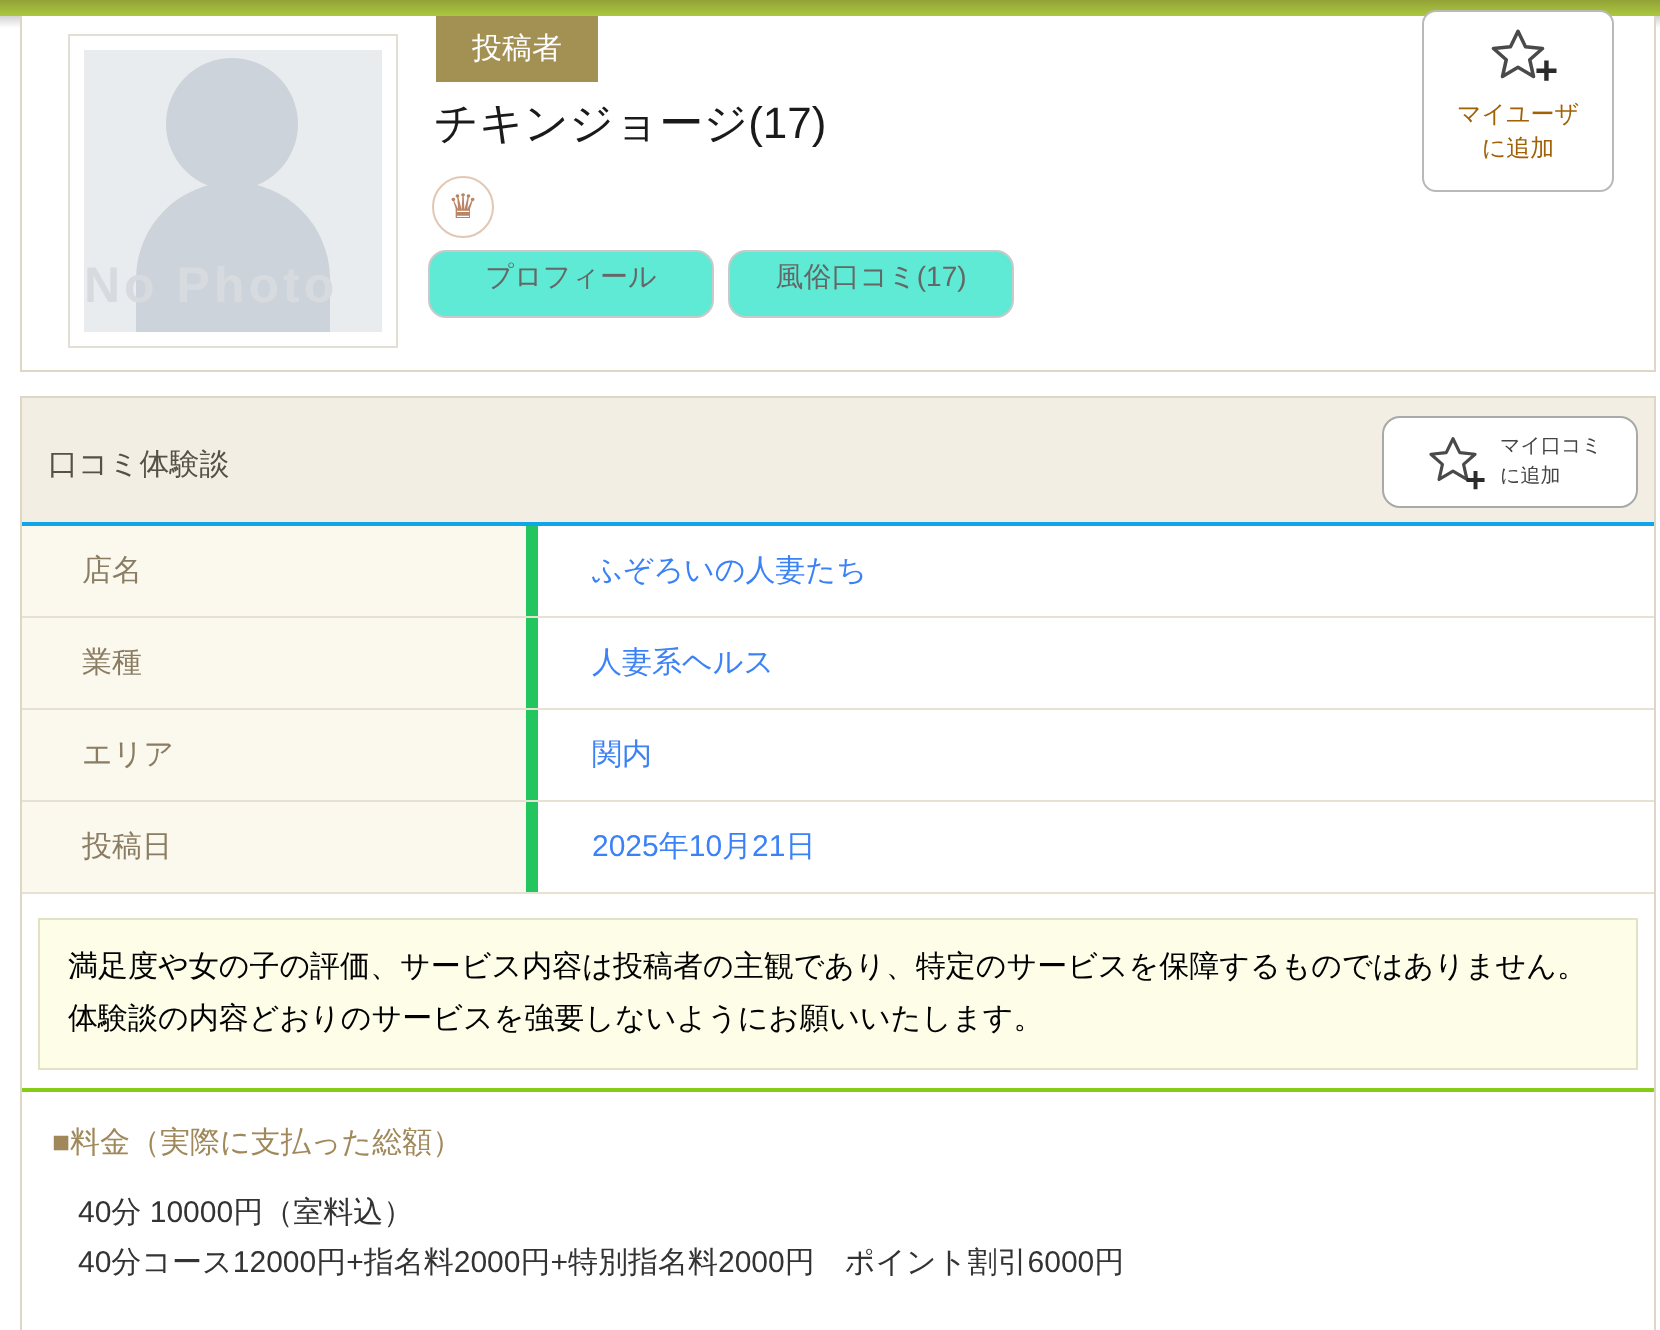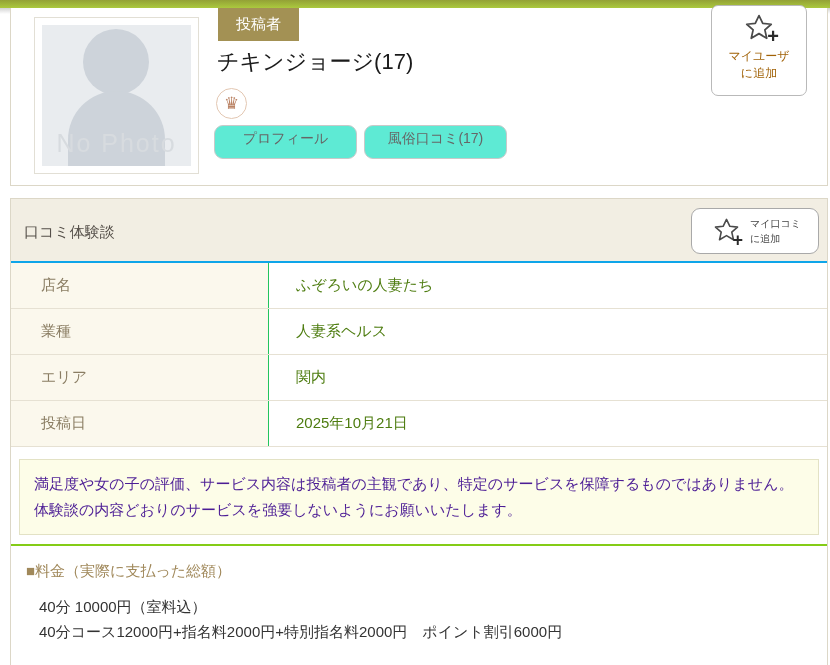--- a/index.html
+++ b/index.html
@@ -16,22 +16,22 @@
   
   .profile-card { position:absolute; top:8px; left:10px; width:818px; height:178px;
     background:#fff; border:1px solid #dcd7c7; border-top:none; }
   .photo-frame { position:absolute; top:9px; left:23px; width:165px; height:157px;
     background:#fff; border:1px solid #e2dfd5; padding:7px; }
   .photo-gray { position:relative; width:100%; height:100%; background:#e9ecef; overflow:hidden; }
   .sil-head { position:absolute; left:41px; top:4px; width:66px; height:66px;
     border-radius:50%; background:#cdd3da; }
   .sil-body { position:absolute; left:26px; top:66px; width:97px; height:90px;
     border-radius:49px 49px 0 0; background:#cdd3da; }
-  .no-photo { position:absolute; left:0; right:0; bottom:8px; text-align:center;
-    font-weight:normal; font-size:25px; color:#d7dbdf; letter-spacing:2px; }
+  .no-photo { position:absolute; left:0; right:0; bottom:8px; 
+    font-weight:bold; font-size:25px; color:#d7dbdf; letter-spacing:2px; }
   .poster-badge { position:absolute; top:0; left:207px; background:#a39154; color:#fff;
     font-size:15px; padding:7px 18px; }
   .poster-name { position:absolute; top:39px; left:206px; font-size:22px; color:#1a1a1a; }
   .crown-circle { position:absolute; top:80px; left:205px; width:31px; height:31px;
     border:1px solid #e3c7b2; border-radius:50%; text-align:center; line-height:29px;
     font-size:17px; color:#bb8466; background:#fff; }
   .profile-btns { position:absolute; top:117px; left:203px; display:flex; gap:7px; }
   .pill-btn { width:143px; height:34px; border:1px solid #c9c9c9; border-radius:9px;
     background:#5eead4; color:#666; font-size:14px; text-align:center; line-height:24px; cursor:pointer; }
   .myuser-btn { position:absolute; top:-3px; right:20px; width:96px; height:91px;
@@ -53,27 +53,27 @@
     border:1px solid #dcd7c7; border-bottom:none; background:#fff; }
   .review-header { position:relative; height:64px; background:#f2eee3;
     border-bottom:2px solid #0ea5e9; }
   .review-title { position:absolute; left:13px; top:24px; font-size:15px; color:#56504a; }
   .myreview-btn { position:absolute; right:8px; top:9px; width:128px; height:46px;
     border:1px solid #a9a9a9; border-radius:9px; background:#fff; display:flex;
     align-items:center; justify-content:center; gap:7px; cursor:pointer; }
   .myreview-text { font-size:10px; color:#444; line-height:15px; text-align:left; }
 
   .info-row { display:flex; height:46px; border-bottom:1px solid #e6e1d3; }
-  .info-label { width:258px; background:#fbf8ed; border-right:1px solid #22c55e;
+  .info-label { width:258px; background:#fbf8ed; border-right:6px solid #22c55e;
     font-size:15px; color:#8a7d63; display:flex; align-items:center; padding-left:30px; }
-  .info-value { flex:1; font-size:15px; color:#4d7c0f; display:flex; align-items:center;
+  .info-value { flex:1; font-size:15px; color:#3b82f6; display:flex; align-items:center;
     padding-left:27px; background:#fff; }
 
   .notice-box { margin:12px 8px 0 8px; background:#fdfde8; border:1px solid #e3e2c5;
-    padding:11px 14px; font-size:15px; color:#4c1d95; line-height:26px; }
+    padding:11px 14px; font-size:15px; color:#000000; line-height:26px; }
 
   .price-section { margin-top:9px; border-top:2px solid #84cc16; padding:16px 0 0 15px; }
   .price-heading { font-size:15px; color:#a0885a; }
   .price-lines { margin-top:13px; padding-left:13px; font-size:15px; color:#333;
     line-height:25px; }
 </style>
 </head>
 <body>
 
 <div class="topbar"></div>

